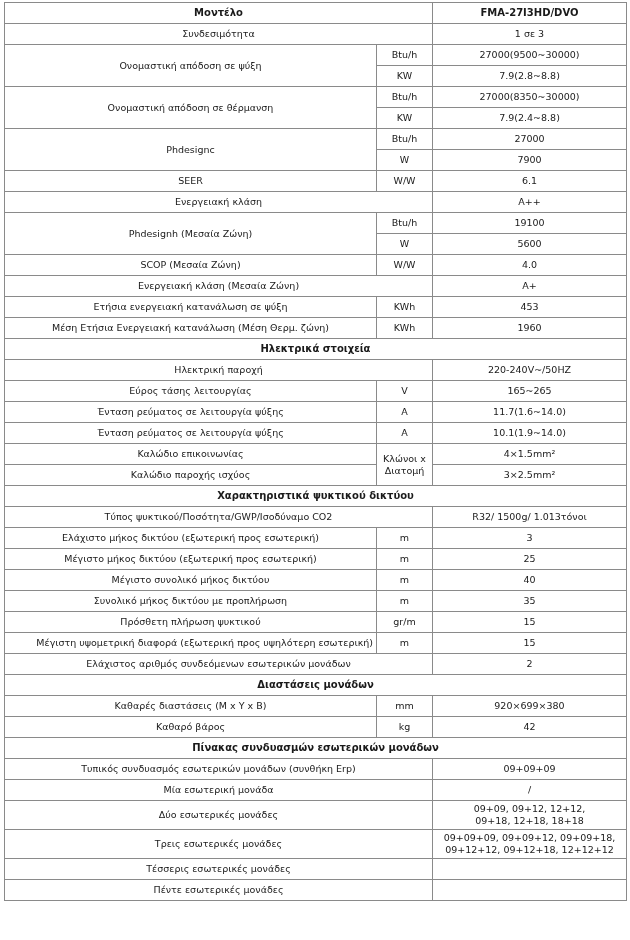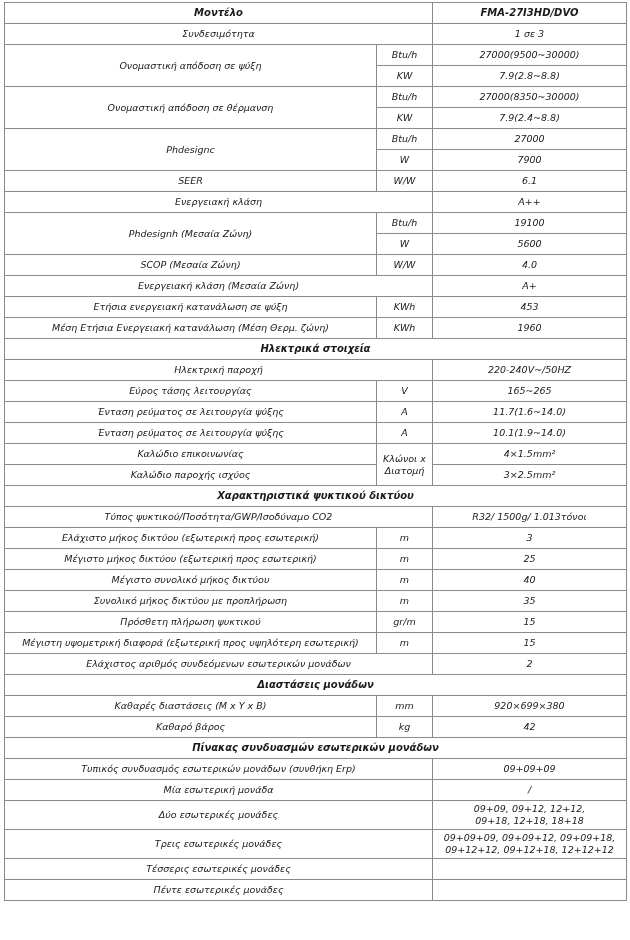--- a/index.html
+++ b/index.html
@@ -11,21 +11,20 @@
     width: 630px;
     height: 940px;
     font-family: "DejaVu Sans", sans-serif;
     color: #1a1a1a;
     overflow: hidden;
   }
   .sheet {
     width: 566px;
     box-sizing: border-box;
     padding: 2px 12px 0 4px;
-    font-style: italic;
   }
   table.spec {
     width: 622px;
     border-collapse: collapse;
     table-layout: fixed;
     font-size: 9.5px;
   }
   table.spec td {
     border: 1px solid #8a8a8a;
     padding: 2px 3px;
@@ -199,21 +198,21 @@
           <td class=" label" style="width: 372px;">Συνολικό μήκος δικτύου με προπλήρωση</td>
           <td class="unit">m</td>
           <td class="value multi">35</td>
         </tr>
         <tr>
           <td class=" label" style="width: 372px;">Πρόσθετη πλήρωση ψυκτικού</td>
           <td class="unit">gr/m</td>
           <td class="value multi">15</td>
         </tr>
         <tr>
-          <td class="tall label" style="width: 372px;">Μέγιστη υψομετρική διαφορά (εξωτερική προς υψηλότερη εσωτερική)</td>
+          <td class="tall label" style="width: 372px; text-align: right;">Μέγιστη υψομετρική διαφορά (εξωτερική προς υψηλότερη εσωτερική)</td>
           <td class="unit">m</td>
           <td class="value multi">15</td>
         </tr>
         <tr>
           <td colspan="2" style="width: 428px;">Ελάχιστος αριθμός συνδεόμενων εσωτερικών μονάδων</td>
           <td class="value multi">2</td>
         </tr>
         <tr class="section">
           <td colspan="3">Διαστάσεις μονάδων</td>
         </tr>

